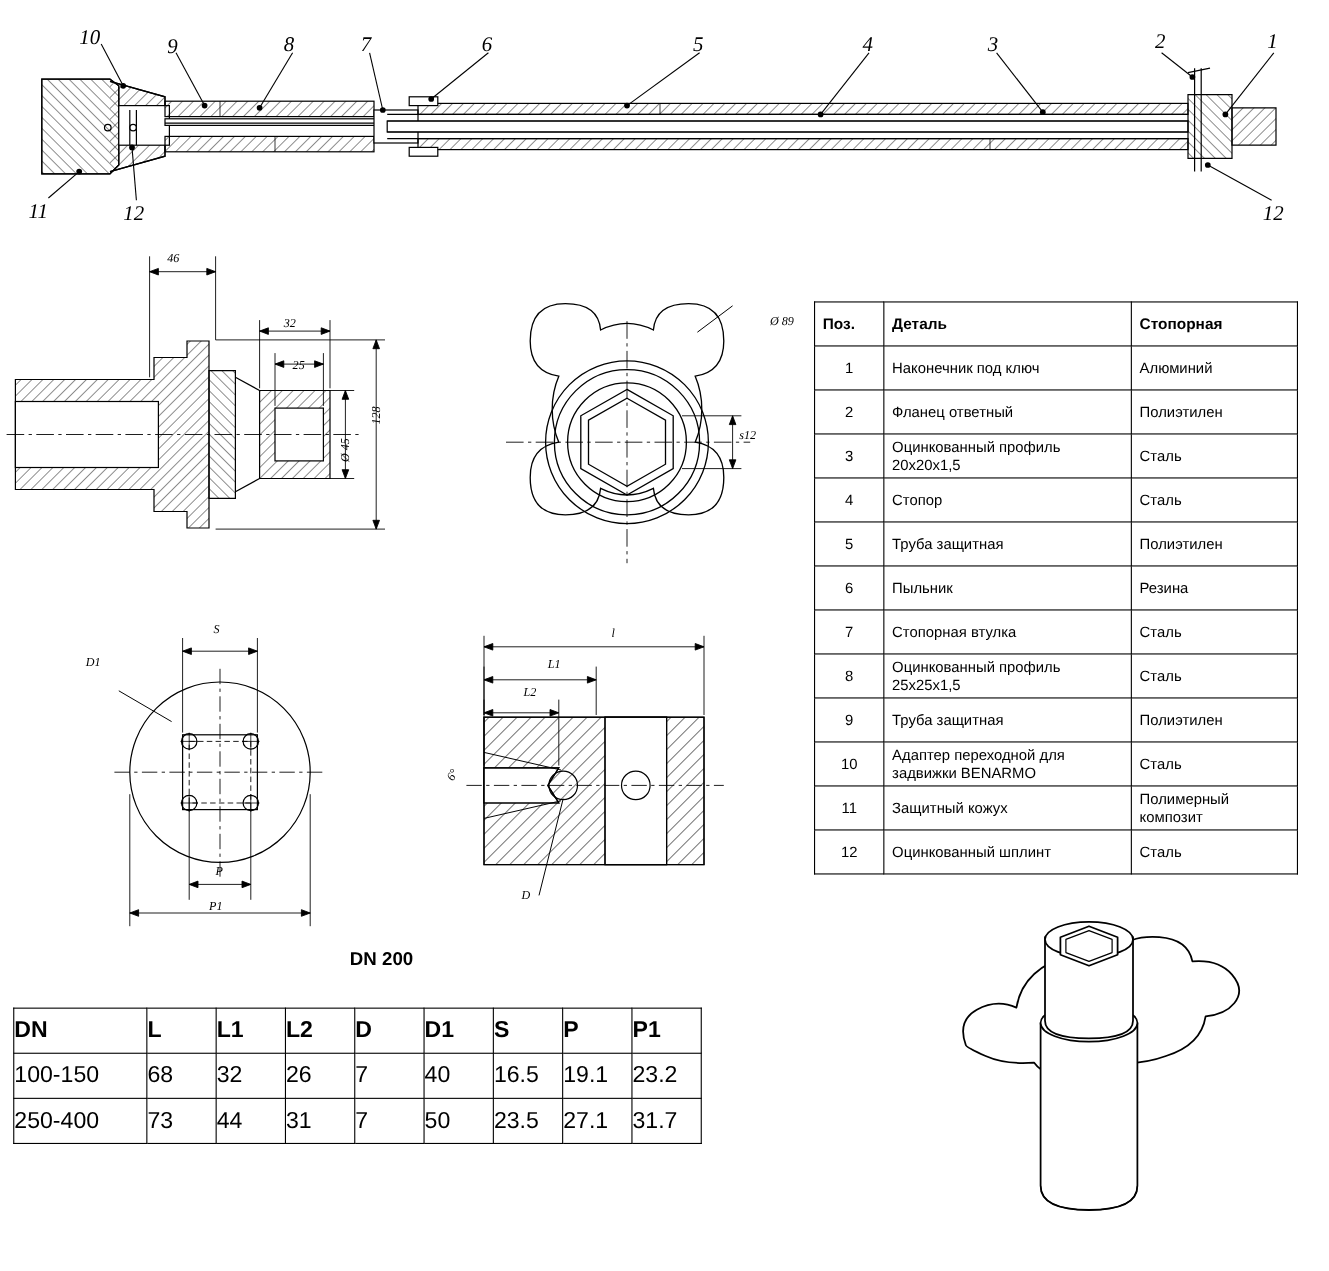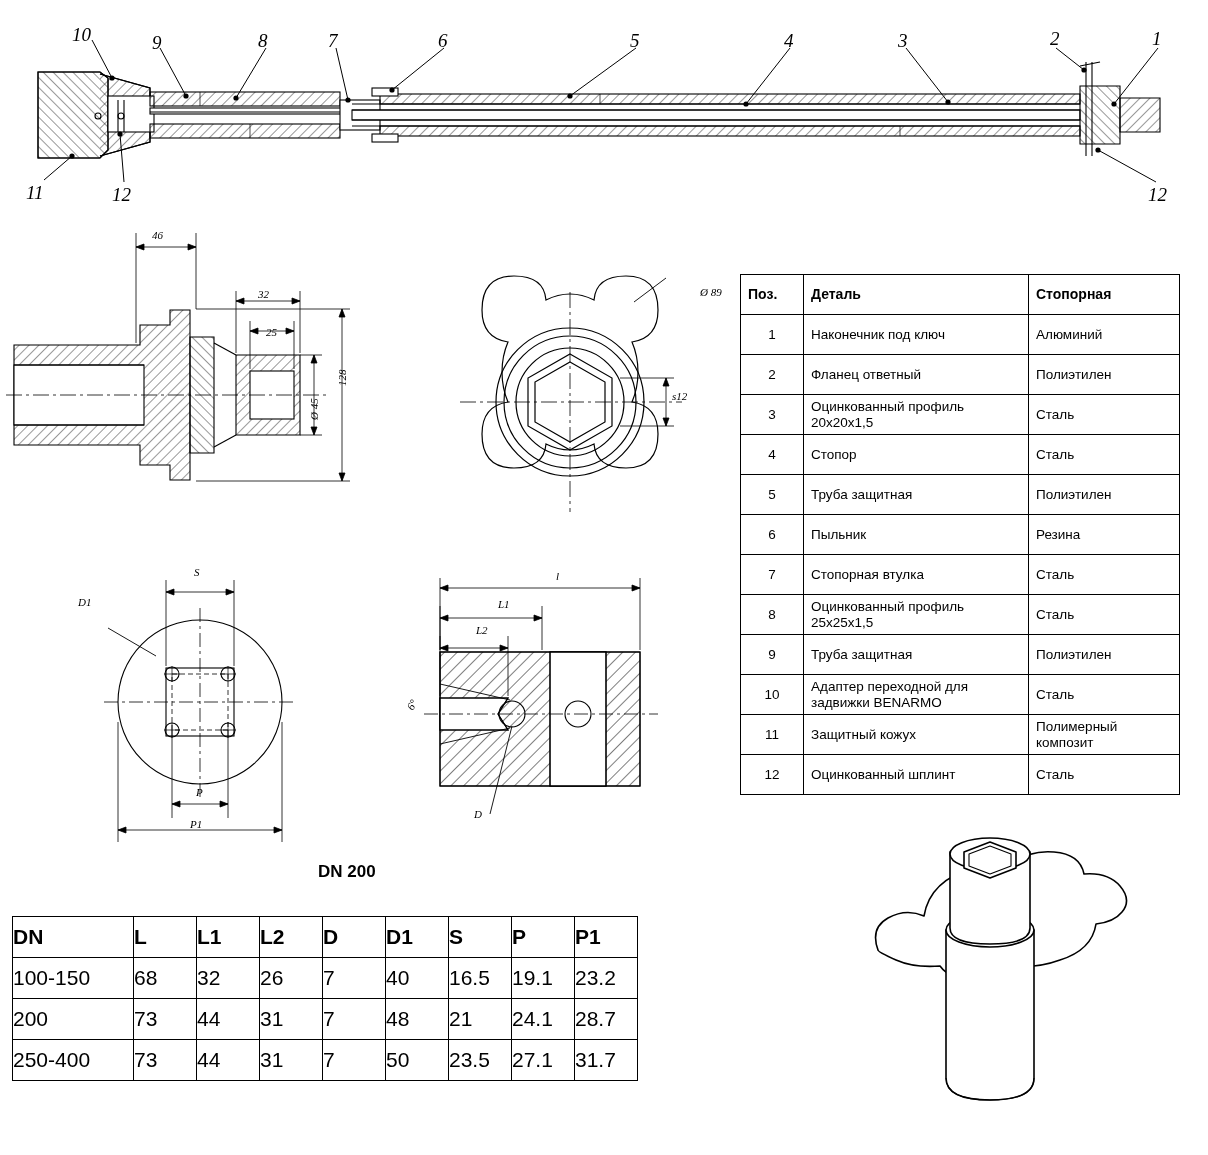--- a/index.html
+++ b/index.html
@@ -407,31 +407,20 @@
         <td class="cx">68</td>
         <td class="cx">32</td>
         <td class="cx">26</td>
         <td class="cx">7</td>
         <td class="cx">40</td>
         <td class="cx">16.5</td>
         <td class="cx">19.1</td>
         <td class="cx">23.2</td>
       </tr>
       <tr>
-        <td class="c0">200</td>
-        <td class="cx">73</td>
-        <td class="cx">44</td>
-        <td class="cx">31</td>
-        <td class="cx">7</td>
-        <td class="cx">48</td>
-        <td class="cx">21</td>
-        <td class="cx">24.1</td>
-        <td class="cx">28.7</td>
-      </tr>
-      <tr>
         <td class="c0">250-400</td>
         <td class="cx">73</td>
         <td class="cx">44</td>
         <td class="cx">31</td>
         <td class="cx">7</td>
         <td class="cx">50</td>
         <td class="cx">23.5</td>
         <td class="cx">27.1</td>
         <td class="cx">31.7</td>
       </tr>

